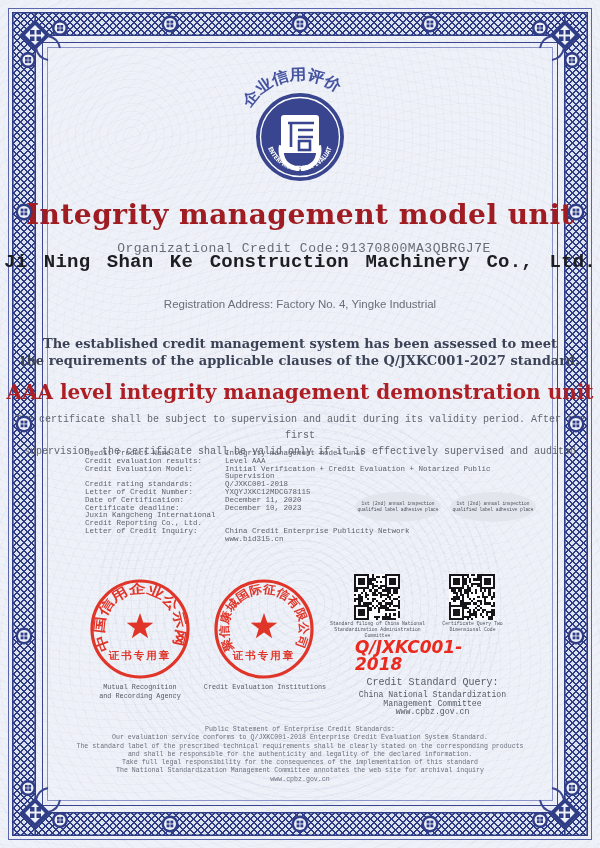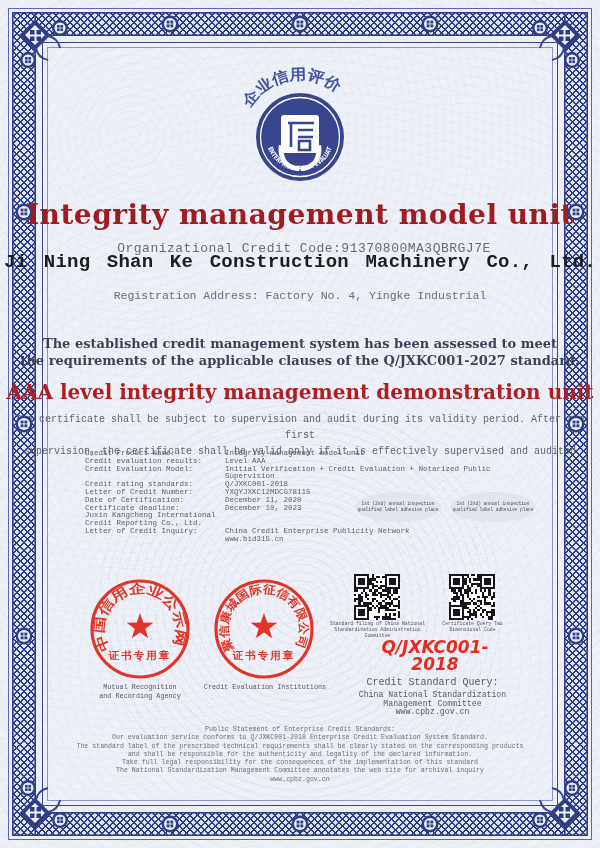--- a/index.html
+++ b/index.html
@@ -32,21 +32,21 @@
   .corner.tl { left:8px;  top:8px; }
   .corner.tr { right:8px; top:8px;    transform:rotate(90deg); }
   .corner.br { right:8px; bottom:8px; transform:rotate(180deg); }
   .corner.bl { left:8px;  bottom:8px; transform:rotate(270deg); }
   .med { position:absolute; width:18px; height:18px; }
   
   .ctr { position:absolute; left:0; right:0; text-align:center; }
   .title { top:198px; font-family:"DejaVu Serif", serif; font-weight:bold; font-size:28px; color:#9e1c22; letter-spacing:.5px; }
   .orgcode { top:241px; font-family:"Liberation Mono", monospace; font-size:13px; color:#676c76; letter-spacing:.5px;padding-left:8px; }
   .company { top:251px; font-size:19px; font-weight:bold; color:#1d1e22; word-spacing:5px; letter-spacing:.2px;font-family:Liberation Mono, monospace; }
-  .address { top:286px; font-family:Liberation Mono, monospace; font-size:11.5px; line-height:20px; color:#6a6e78; }
+  .address { top:294px; font-family:Liberation Sans, sans-serif; font-size:11.5px; line-height:20px; color:#6a6e78; }
   .assess  { top:335px; font-family:"DejaVu Serif", serif; font-weight:bold; font-size:13px; line-height:17px; color:#3d4357; }
   .aaa     { top:380px; font-family:"DejaVu Serif", serif; font-weight:bold; font-size:20px; color:#ad1f24; }
   .superv  { top:412px; font-family:"Liberation Mono", monospace; font-size:10px; line-height:16px; color:#62666f; }
   .details { position:absolute; left:85px; top:450px; width:450px;
              font-family:"Liberation Mono", monospace; font-size:7.5px; line-height:7.8px; color:#5d626c; }
   .drow { display:flex; }
   .dlabel { flex:0 0 140px; }
   .dvalue { white-space:pre-line; }
   .insp { position:absolute; width:86px; height:30px; top:492px; border-radius:50%;
           background:#e2e5eb; display:flex; flex-direction:column; justify-content:center;
@@ -58,21 +58,21 @@
   .qr.one { left:354px; } .qr.two { left:449px; }
   .qr .m { background:#15151a; }
   .qrcap { position:absolute; top:621px; font-family:"Liberation Mono", monospace; font-size:4.8px; line-height:6px; color:#50555e; text-align:center; }
   .qrcap.one { left:320px; width:115px; } .qrcap.two { left:420px; width:105px; }
   
   .seal { position:absolute; width:110px; height:110px; top:574px; opacity:.95; }
   .seal.one { left:85px; } .seal.two { left:209px; }
   .sealcap { position:absolute; top:683px; font-family:"Liberation Mono", monospace; font-size:6.8px; line-height:8.5px; color:#555b66; text-align:center; }
   .sealcap.one { left:85px; width:110px; } .sealcap.two { left:195px; width:140px; }
   
-  .stdcode { position:absolute; left:355px; width:160px; top:639px; text-align:center;
+  .stdcode { position:absolute; left:355px; width:160px; top:639px; 
              font-weight:bold; font-style:italic; font-size:17px; line-height:17px; color:#ea2a1f; }
   .query   { position:absolute; left:330px; width:205px; top:677px; text-align:center;
              font-family:"Liberation Mono", monospace; font-size:10px; color:#555b66; }
   .committee { position:absolute; left:330px; width:205px; top:691px; text-align:center;
              font-family:"Liberation Mono", monospace; font-size:8.2px; line-height:8.6px; color:#555b66; }
   .statement { position:absolute; left:40px; width:520px; top:726px; text-align:center;
              font-family:"Liberation Mono", monospace; font-size:6.6px; line-height:8.3px; color:#6a707c; }
 </style>
 </head>
 <body>

